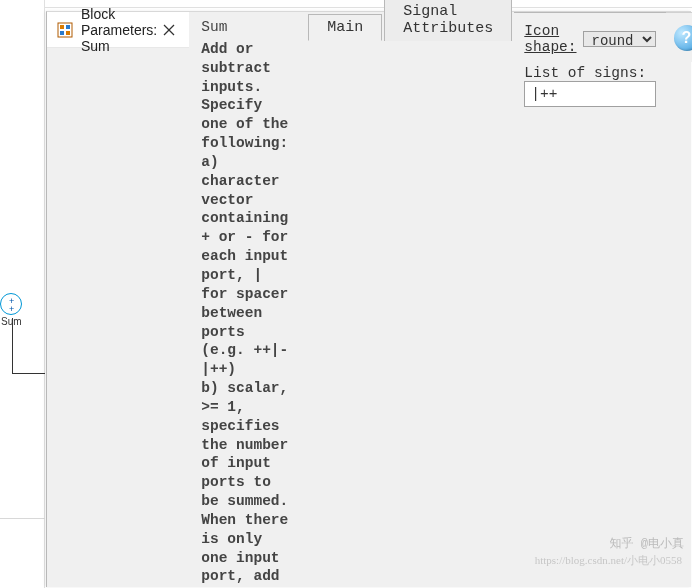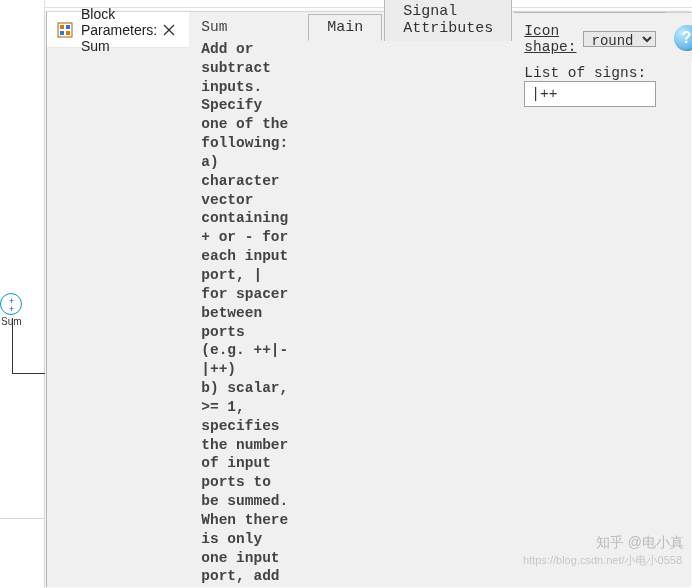--- a/index.html
+++ b/index.html
@@ -214,30 +214,32 @@
     cursor: pointer;
   }
   .btn.primary {
     border: 1px solid #2f72b8;
     box-shadow: 0 0 0 1px #7fb7e6 inset;
     margin-left: 24px;
   }
   .watermark {
     position: absolute;
     right: 8px; bottom: 36px;
-    font-size: 14px;
+    font-size: 12px;
     color: rgba(120,120,120,0.45);
     pointer-events: none;
+    font-family: Liberation Mono, monospace;
   }
   .watermark2 {
     position: absolute;
     right: 10px; bottom: 20px;
     font-size: 11px;
     color: rgba(120,120,120,0.35);
     pointer-events: none;
+    font-family: Liberation Serif, serif;
   }
 </style>
 </head>
 <body>
 
 <div class="canvas-top"></div>
 <div class="canvas-bg">
   <div class="sum-block">
     <div class="sum-circle">
       <span class="plus1">+</span>

